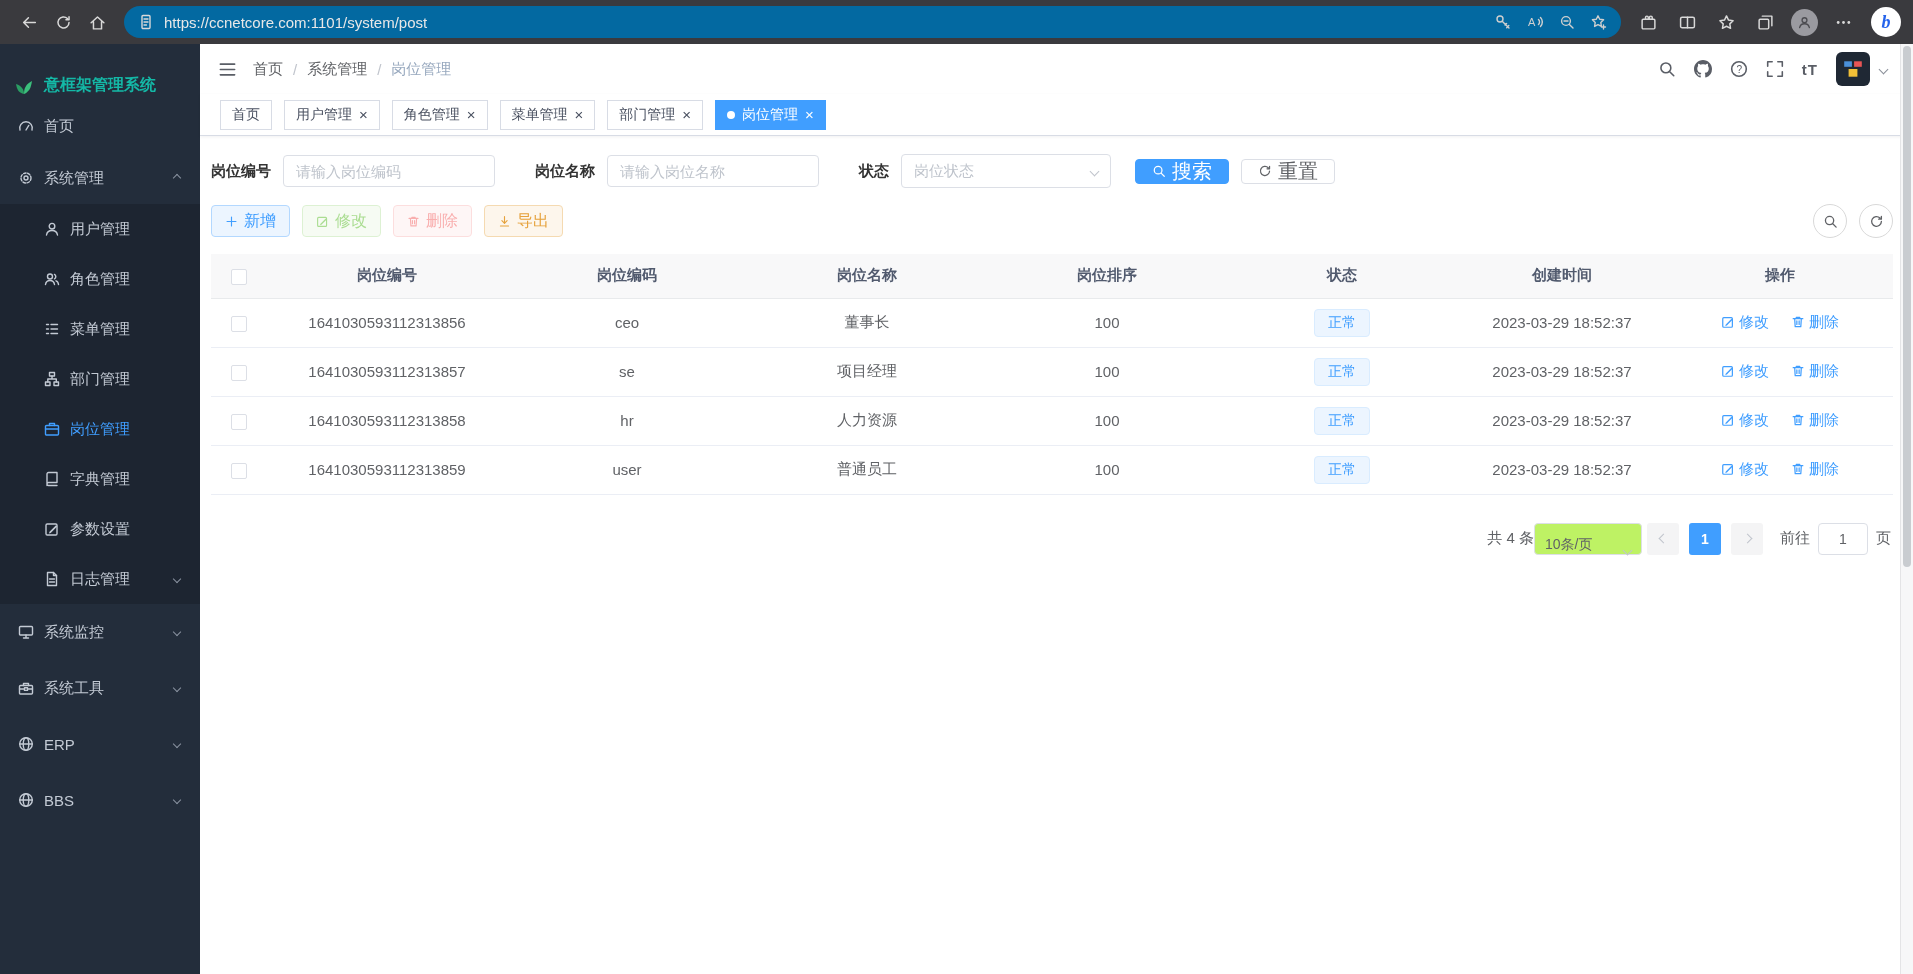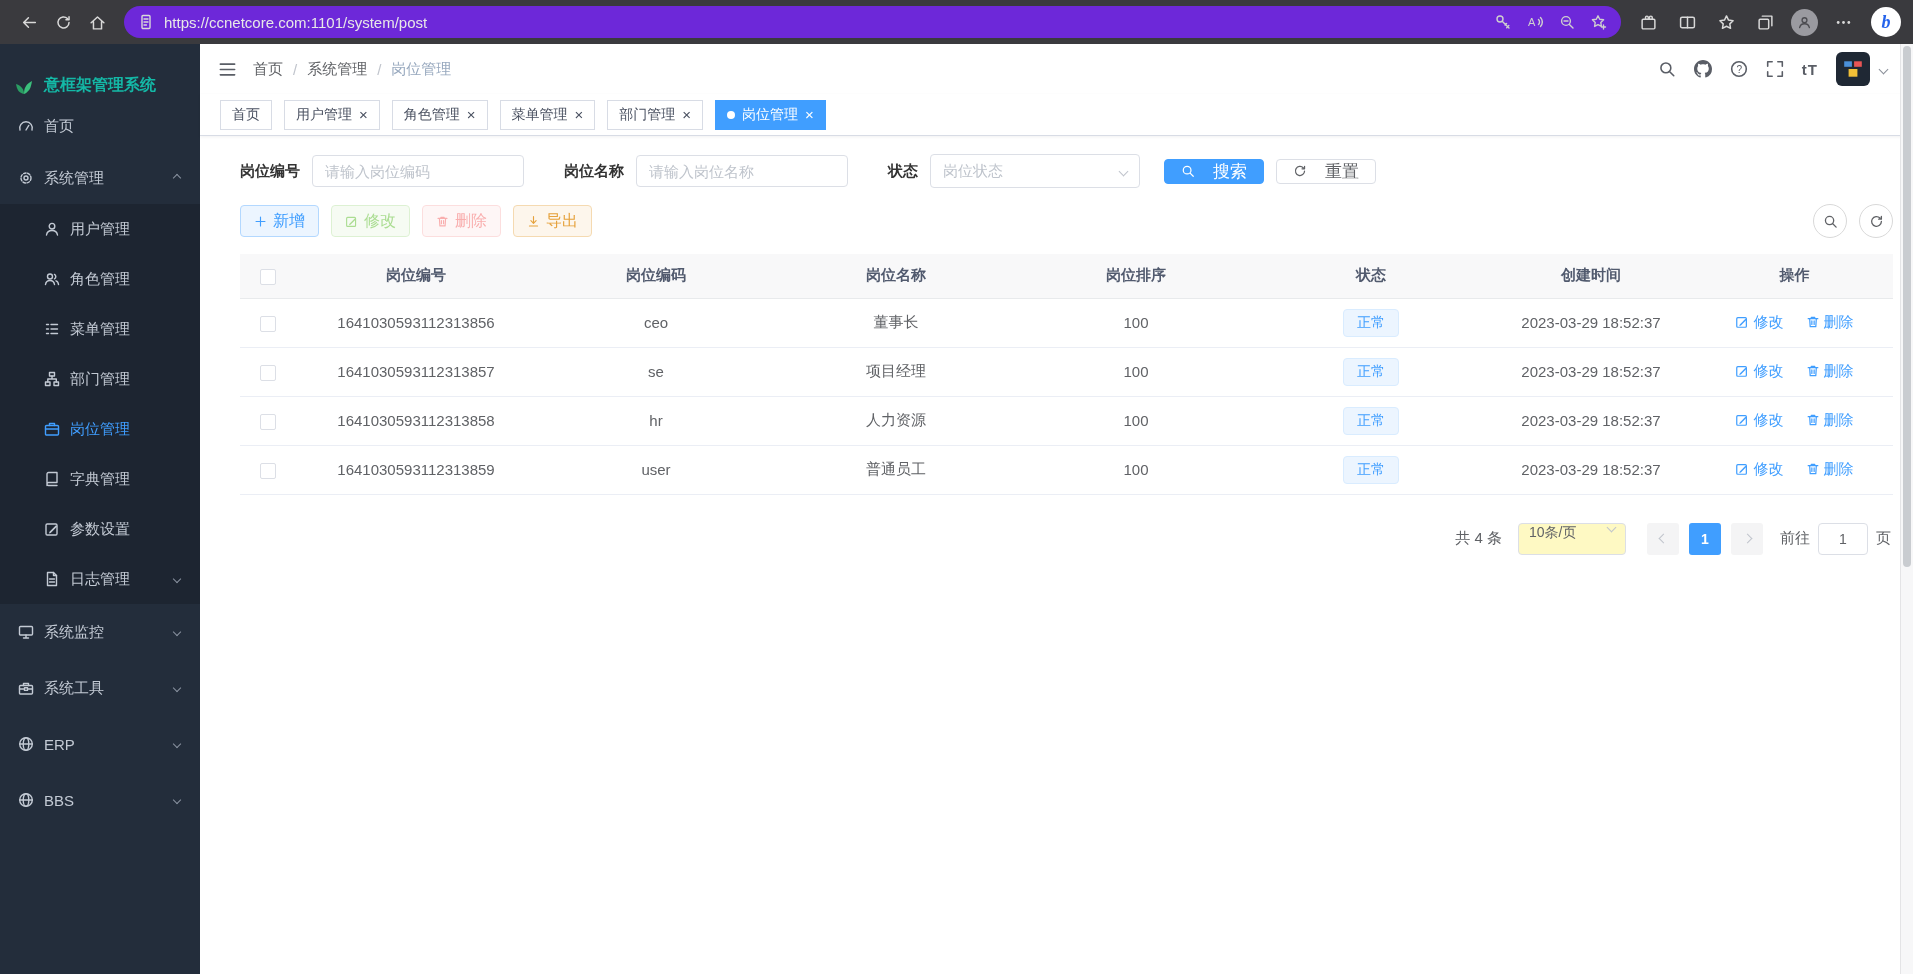--- a/index.html
+++ b/index.html
@@ -13,21 +13,21 @@
   .chev.left { transform:rotate(135deg); }
   .chev.right { transform:rotate(-45deg); }
   button { font-family:inherit; cursor:pointer; }
   input { font-family:inherit; outline:none; }
   input::placeholder { color:#bfc4cc; }
 
   
   .chrome { height:44px; background:#3a3a3e; display:flex; align-items:center; padding:0 12px; color:#d9d9d9; }
   .cbtn { width:34px; height:34px; border:none; background:transparent; color:#d9d9d9; display:flex; align-items:center; justify-content:center; border-radius:6px; flex:none; }
   .cbtn svg { width:17px; height:17px; }
-  .address { flex:1; height:32px; margin:0 10px; background:#6d28d9; border-radius:16px; display:flex; align-items:center; padding:0 14px; gap:10px; min-width:0; cursor:text; }
+  .address { flex:1; height:32px; margin:0 10px; background:#0369a1; border-radius:16px; display:flex; align-items:center; padding:0 14px; gap:10px; min-width:0; cursor:text; }
   .address .url { flex:1; font-size:15px; color:#e8e8e8; white-space:nowrap; overflow:hidden; }
   .addr-right { display:flex; align-items:center; gap:16px; color:#cfcfcf; }
   .chrome-right { display:flex; align-items:center; gap:5px; }
   .eavatar { width:27px; height:27px; border-radius:50%; background:#9a9aa0; color:#4b4b50; display:flex; align-items:center; justify-content:center; }
   .copilot { width:30px; height:30px; background:#fff; border-radius:50%; display:flex; align-items:center; justify-content:center; font-weight:bold; font-style:italic; color:#2563eb; font-size:18px; font-family:"Liberation Serif","DejaVu Serif",serif; margin-left:6px; }
 
   
   .app { display:flex; height:930px; }
   .sidebar { width:200px; background:#232d3b; color:#c3cad4; flex:none; overflow:hidden; }
   .logo { height:52px; display:flex; align-items:flex-end; gap:10px; padding:0 14px; color:#14b8a6; font-weight:bold; font-size:16px; white-space:nowrap; }
@@ -57,28 +57,28 @@
   .avatar-caret { color:#8a8f99; margin-left:-8px; cursor:pointer; }
 
   
   .tabsbar { height:42px; border-bottom:1px solid #d8dce5; display:flex; align-items:center; gap:12px; padding:0 20px; background:#fff; box-shadow:0 1px 3px rgba(0,21,41,.06); }
   .tab { height:30px; display:inline-flex; align-items:center; gap:7px; border:1px solid #d8dce5; background:#fff; padding:0 11px; font-size:14px; color:#495060; cursor:pointer; }
   .tab .x { font-size:15px; line-height:1; cursor:pointer; }
   .tab.active { background:#409eff; border-color:#409eff; color:#fff; }
   .tab .dot { width:8px; height:8px; background:#fff; border-radius:50%; }
 
   
-  .content { flex:1; padding:0 20px 0 40px; min-width:0; }
+  .content { flex:1; padding:0 20px 0 11px; min-width:0; }
   .filter-row { display:flex; align-items:center; margin-top:18px; }
   .f-label { font-weight:bold; color:#333; font-size:15px; margin-right:12px; white-space:nowrap; }
   .f-input { width:212px; height:32px; border:1px solid #dcdfe6; border-radius:4px; padding:0 12px; font-size:15px; color:#606266; }
   .f-gap { width:40px; flex:none; }
   .f-select { width:210px; height:34px; border:1px solid #dcdfe6; border-radius:4px; display:flex; align-items:center; justify-content:space-between; padding:0 12px; color:#bfc4cc; font-size:15px; cursor:pointer; background:#fff; }
   .f-select .chev { color:#c0c4cc; }
-  .btn { height:25px; border-radius:4px; font-size:17px; display:inline-flex; align-items:center; gap:18px; padding:0 16px; border:1px solid transparent; }
+  .btn { height:25px; border-radius:4px; font-size:20px; display:inline-flex; align-items:center; gap:6px; padding:0 16px; border:1px solid transparent; }
   .btn svg.ic { width:14px; height:14px; }
   .btn-primary { background:#409eff; border-color:#409eff; color:#fff; margin-left:24px; }
   .btn-plain { background:#fff; border-color:#dcdfe6; color:#606266; margin-left:12px; }
 
   .toolbar-row { display:flex; align-items:center; margin-top:16px; gap:12px; }
   .tbtn { height:32px; padding:0 13px; border-radius:4px; font-size:16px; display:inline-flex; align-items:center; gap:6px; border:1px solid; }
   .tbtn svg.ic { width:13px; height:13px; }
   .tbtn.add { color:#409eff; background:#ecf5ff; border-color:#b3d8ff; }
   .tbtn.edit { color:#67c23a; background:#f0f9eb; border-color:#c2e7b0; opacity:.55; cursor:not-allowed; }
   .tbtn.del { color:#f56c6c; background:#fef0f0; border-color:#fbc4c4; opacity:.55; cursor:not-allowed; }
@@ -89,21 +89,21 @@
 
   table.grid { width:100%; border-collapse:collapse; table-layout:fixed; font-size:15px; color:#606266; margin-top:16px; }
   table.grid th { background:#f8f8f9; color:#515a6e; font-weight:bold; height:44px; text-align:center; border-bottom:1px solid #e8eaec; }
   table.grid td { height:49px; text-align:center; border-bottom:1px solid #ebeef5; white-space:nowrap; }
   .cbx { width:16px; height:16px; border:1px solid #dcdfe6; border-radius:2px; background:#fff; display:inline-block; vertical-align:middle; cursor:pointer; }
   .tag { display:inline-block; padding:4px 13px; background:#ecf5ff; border:1px solid #d9ecff; color:#409eff; border-radius:4px; font-size:14px; }
   .op { color:#409eff; display:inline-flex; align-items:center; gap:4px; margin:0 9px; font-size:15px; cursor:pointer; }
   .op svg.ic { width:14px; height:14px; }
 
   .pagination { margin-top:28px; display:flex; justify-content:flex-end; align-items:center; font-size:15px; color:#606266; padding-right:2px; }
-  .pg-size { width:108px; height:32px; border:1px solid #dcdfe6; border-radius:4px; display:flex; align-items:flex-start; justify-content:space-between; padding:0 10px; font-size:14px; margin:0 16px; cursor:pointer; background:#fef9c3; }
+  .pg-size { width:108px; height:32px; border:1px solid #dcdfe6; border-radius:4px; display:flex; align-items:flex-end; justify-content:space-between; padding:0 10px; font-size:14px; margin:0 0; cursor:pointer; background:#bef264; }
   .pg-size .chev { color:#c0c4cc; }
   .pg-btn { min-width:32px; height:32px; background:#f4f4f5; border:none; border-radius:3px; margin:0 5px; color:#c0c4cc; display:inline-flex; align-items:center; justify-content:center; font-size:14px; }
   .pg-btn.active { background:#409eff; color:#fff; font-weight:bold; }
   .pg-goto { margin-left:12px; }
   .pg-input { width:50px; height:32px; border:1px solid #dcdfe6; border-radius:4px; text-align:center; margin:0 8px; font-size:14px; color:#606266; }
 
   
   .scrollbar { position:absolute; right:0; top:44px; bottom:0; width:13px; background:#f7f7f8; border-left:1px solid #e4e4e6; }
   .scrollbar .thumb { position:absolute; top:2px; left:2px; right:2px; height:56%; background:#c9ccd0; border-radius:6px; cursor:pointer; }
 </style>

